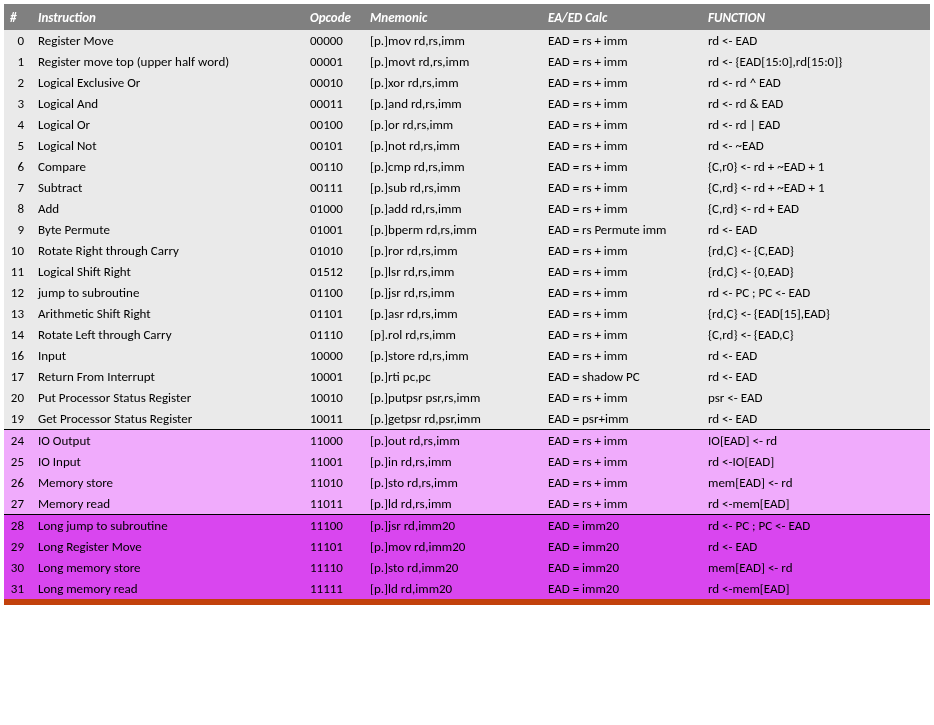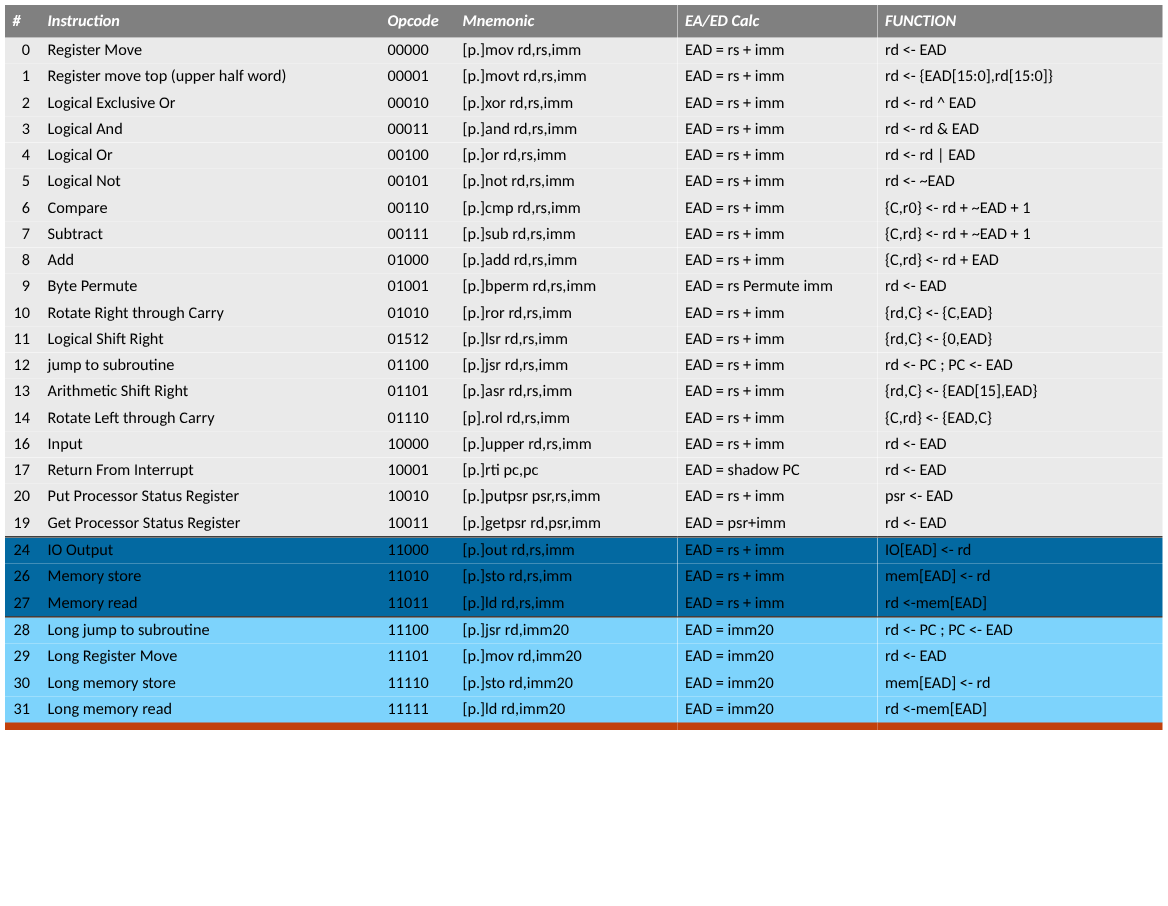--- a/index.html
+++ b/index.html
@@ -30,22 +30,22 @@
   th {
     background: #808080;
     color: #fff;
     font-weight: bold;
     font-style: italic;
     border: none;
     height: 20px;
   }
   td.num { text-align: right; padding-right: 8px; }
   tr.group-a td { background: #eaeaea; }
-  tr.group-b td { background: #0369a1; }
-  tr.group-c td { background: #7dd3fc; }
+  tr.group-b td { background: #f0abfc; }
+  tr.group-c td { background: #d946ef; }
   tr.sep-top td { border-top: 1px solid #000; }
   tr.sep-bot td { border-bottom: 6px solid #c2410c; }
 </style>
 </head>
 <body>
 
 <table>
   <colgroup>
     <col class="c-num">
       <col class="c-instr">
@@ -182,21 +182,21 @@
         <td>Rotate Left through Carry</td>
         <td>01110</td>
         <td>[p].rol rd,rs,imm</td>
         <td>EAD = rs + imm</td>
         <td>{C,rd} &lt;- {EAD,C}</td>
       </tr>
       <tr class="group-a">
         <td class="num">16</td>
         <td>Input</td>
         <td>10000</td>
-        <td>[p.]upper rd,rs,imm</td>
+        <td>[p.]store rd,rs,imm</td>
         <td>EAD = rs + imm</td>
         <td>rd &lt;- EAD</td>
       </tr>
       <tr class="group-a">
         <td class="num">17</td>
         <td>Return From Interrupt</td>
         <td>10001</td>
         <td>[p.]rti pc,pc</td>
         <td>EAD = shadow PC</td>
         <td>rd &lt;- EAD</td>
@@ -219,20 +219,28 @@
       </tr>
       <tr class="group-b sep-top">
         <td class="num">24</td>
         <td>IO Output</td>
         <td>11000</td>
         <td>[p.]out rd,rs,imm</td>
         <td>EAD = rs + imm</td>
         <td>IO[EAD] &lt;- rd</td>
       </tr>
       <tr class="group-b">
+        <td class="num">25</td>
+        <td>IO Input</td>
+        <td>11001</td>
+        <td>[p.]in rd,rs,imm</td>
+        <td>EAD = rs + imm</td>
+        <td>rd &lt;-IO[EAD]</td>
+      </tr>
+      <tr class="group-b">
         <td class="num">26</td>
         <td>Memory store</td>
         <td>11010</td>
         <td>[p.]sto rd,rs,imm</td>
         <td>EAD = rs + imm</td>
         <td>mem[EAD] &lt;- rd</td>
       </tr>
       <tr class="group-b">
         <td class="num">27</td>
         <td>Memory read</td>

